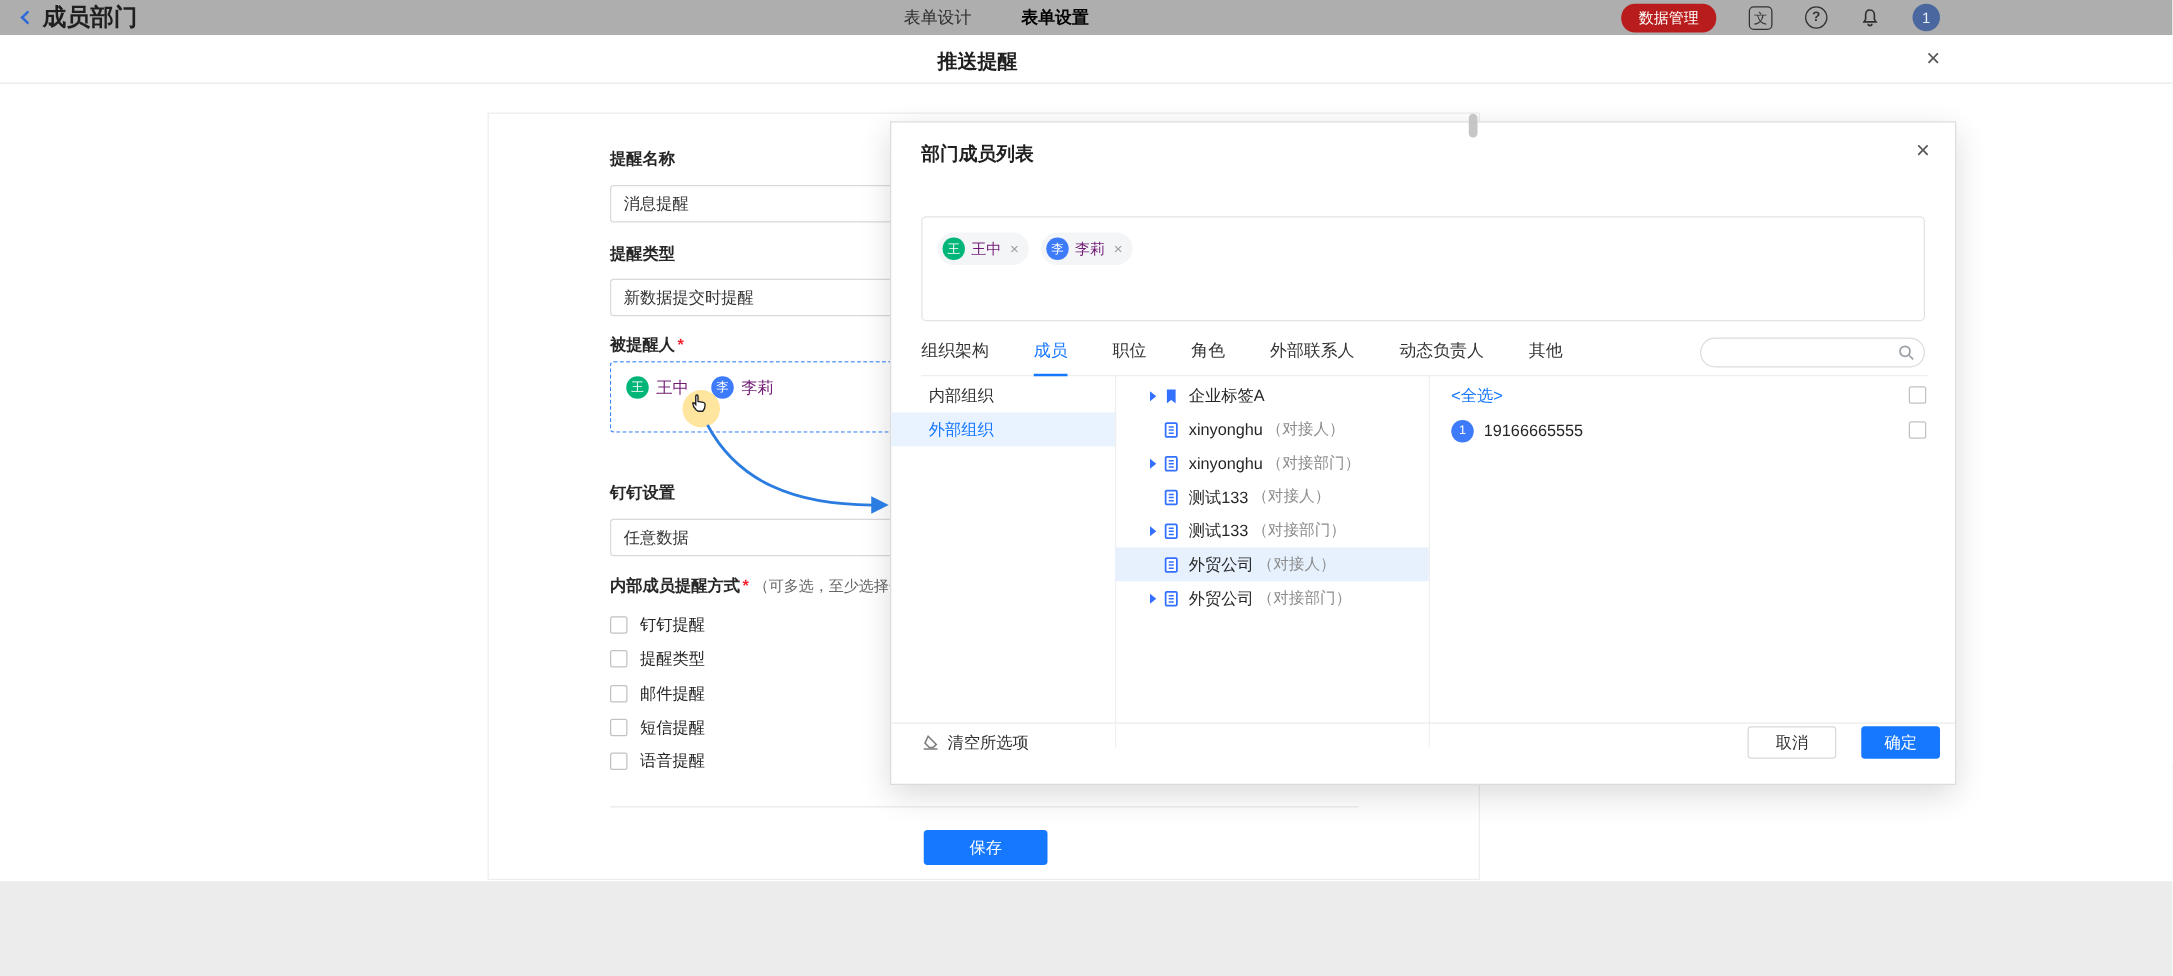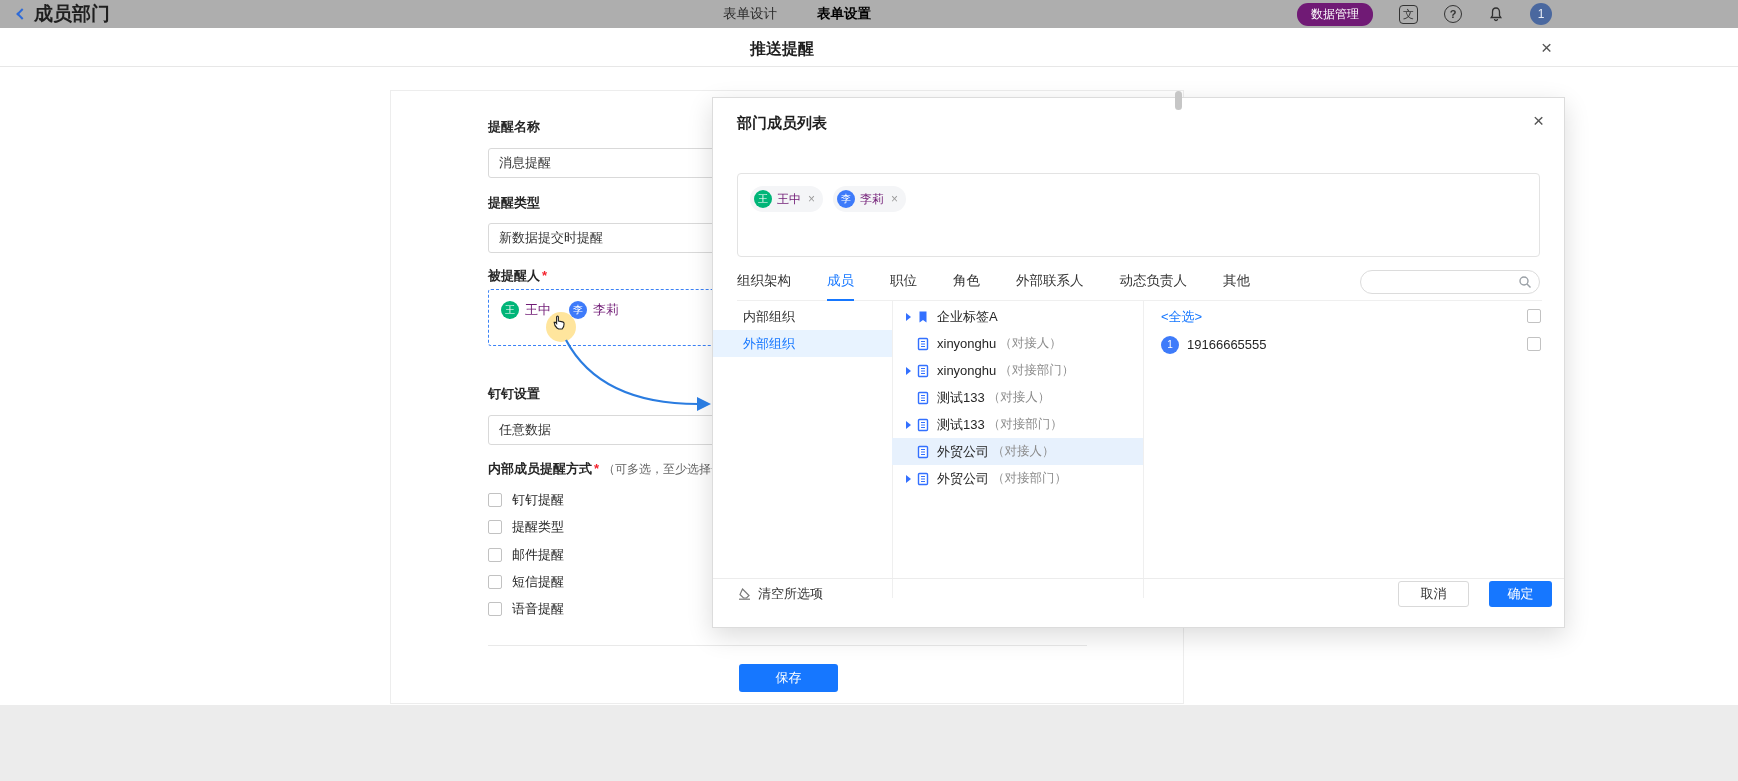--- a/index.html
+++ b/index.html
@@ -16,21 +16,21 @@
     position:absolute; left:0; top:0; width:1738px; height:28px;
     background:#aeaeae; z-index:3;
   }
   .tb-back { position:absolute; left:18px; top:0; height:28px; display:flex; align-items:center; gap:8px; cursor:pointer; }
   .chev { width:8px; height:8px; border-left:2px solid #2e6bd8; border-bottom:2px solid #2e6bd8; transform:rotate(45deg); display:inline-block; }
   .tb-back-label { font-size:19px; color:#1f1f1f; font-weight:bold; }
   .tb-nav { position:absolute; left:723px; top:0; height:28px; display:flex; gap:40px; align-items:center; }
   .tb-tab { font-size:13.5px; color:#2b2b2b; cursor:pointer; }
   .tb-tab.active { color:#000000; font-weight:bold;font-family:Liberation Mono, monospace; }
   .tb-right { position:absolute; right:186px; top:0; height:28px; display:flex; gap:26px; align-items:center; }
-  .pill-btn { background:#701a75; color:#fff; font-size:12px; padding:3px 14px; border-radius:11px; cursor:pointer; white-space:nowrap; }
+  .pill-btn { background:#b91c1c; color:#fff; font-size:12px; padding:3px 14px; border-radius:11px; cursor:pointer; white-space:nowrap; }
   .sq-icon { width:19px; height:19px; border:1.5px solid #333; border-radius:4px; font-size:11px; display:flex; align-items:center; justify-content:center; color:#333; cursor:pointer; }
   .circ-icon { width:18px; height:18px; border:1.5px solid #333; border-radius:50%; font-size:11px; font-weight:bold; display:flex; align-items:center; justify-content:center; color:#333; cursor:pointer; }
   .tb-avatar { width:22px; height:22px; border-radius:50%; background:#4a689f; color:#e8ecf5; font-size:12px; display:flex; align-items:center; justify-content:center; cursor:pointer; }
   
   .main { position:absolute; left:0; top:28px; width:1738px; height:677px; background:#fff; z-index:1; }
   .titlebar { position:relative; width:100%; height:39px; border-bottom:1px solid #e7e7e7; }
   .page-title { position:absolute; left:750px; top:11px; font-size:16px; font-weight:bold; color:#1f1f1f; }
   .page-close { position:absolute; left:1541px; top:9px; font-size:19px; color:#555; cursor:pointer; }
   
   .card { position:absolute; left:390px; top:62px; width:794px; height:614px; background:#fff; border:1px solid #ededed; }
@@ -74,21 +74,21 @@
   .sel-x { color:#9b9b9b; font-size:12px; margin-left:2px; cursor:pointer; }
   .md-tabs { position:absolute; left:24px; top:170px; width:805px; height:33px; border-bottom:1px solid #efefef; display:flex; gap:36px; }
   .md-tab { font-size:13.5px; color:#333; height:33px; line-height:26px; cursor:pointer; border-bottom:2px solid transparent; }
   .md-tab.active { color:#1677ff; border-bottom:2px solid #1677ff; }
   .md-search { position:absolute; right:24px; top:172px; width:180px; height:24px; border:1px solid #dcdcdc; border-radius:12px; }
   .md-search input { position:absolute; left:10px; top:1px; width:145px; height:20px; border:none; outline:none; font-size:12px; background:transparent; font-family:"Liberation Sans",sans-serif; }
   .md-search .mag { position:absolute; right:7px; top:4px; }
   .vline { position:absolute; top:203px; height:297px; width:1px; background:#efefef; }
   .org-row { position:absolute; left:0; width:179px; height:27px; display:flex; align-items:center; padding-left:30px; font-size:13px; color:#333; cursor:pointer; }
   .org-row.active { background:#e8f3ff; color:#1677ff; }
-  .tree-row { position:absolute; left:179px; width:251px; height:27px; display:flex; align-items:center; padding-left:14px; cursor:pointer; }
+  .tree-row { position:absolute; left:179px; width:251px; height:27px; display:flex; align-items:center; padding-left:28px; cursor:pointer; }
   .tree-row.selected { background:#e7f1fd; }
   .tr-arrow { width:10px; flex:none; display:flex; align-items:center; }
   .tr-arrow i { width:0; height:0; border-left:5px solid #3370ff; border-top:4px solid transparent; border-bottom:4px solid transparent; display:block; }
   .tr-icon { width:16px; flex:none; display:flex; align-items:center; margin-right:5px; }
   .tr-name { font-size:13px; color:#262626; white-space:nowrap; }
   .tr-suffix { font-size:12.5px; color:#8c8c8c; margin-left:3px; white-space:nowrap; }
   .right-row { position:absolute; left:430px; width:399px; height:27px; display:flex; align-items:center; padding-left:18px; }
   .select-all { font-size:13px; color:#1677ff; cursor:pointer; }
   .rr-cbx { position:absolute; right:1px; top:6px; }
   .member-name { font-size:13px; color:#262626; margin-left:8px; }

